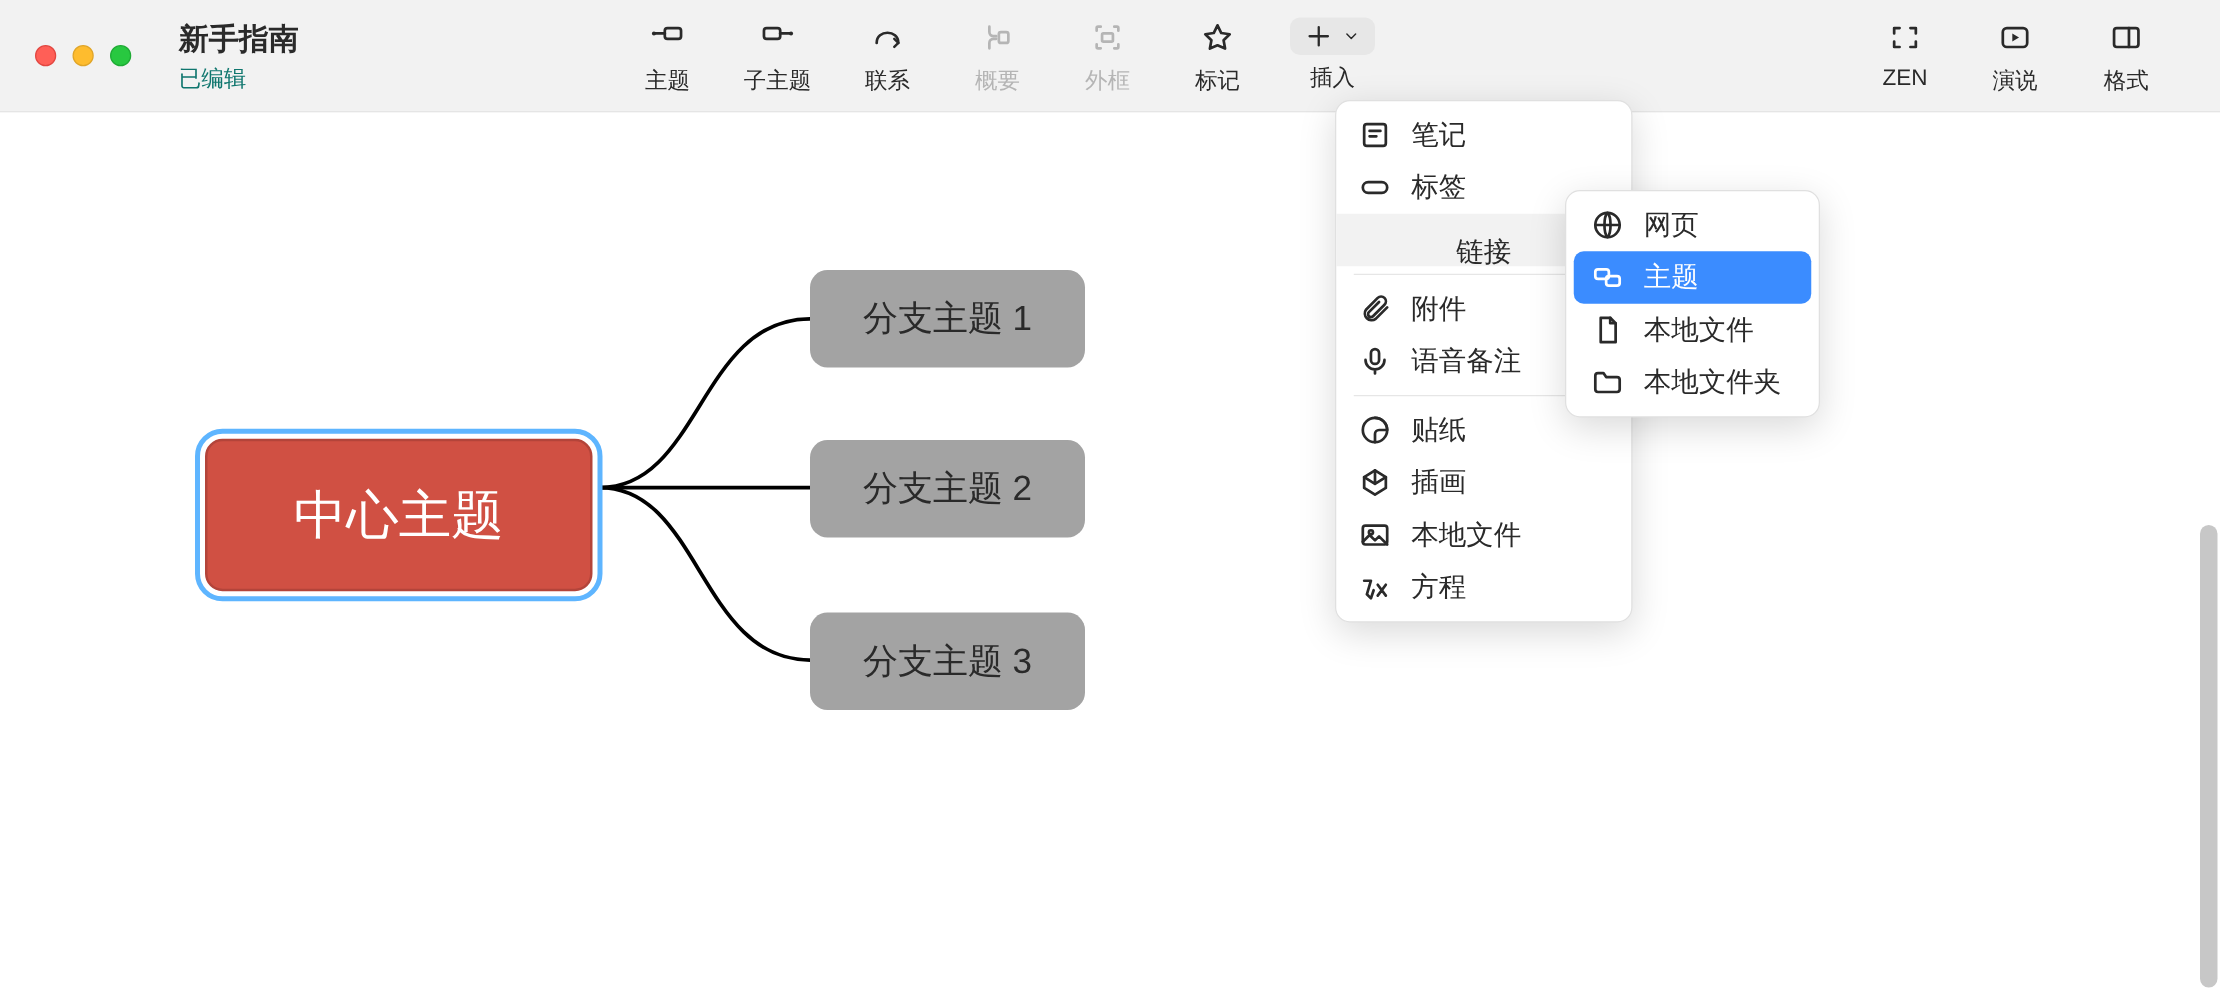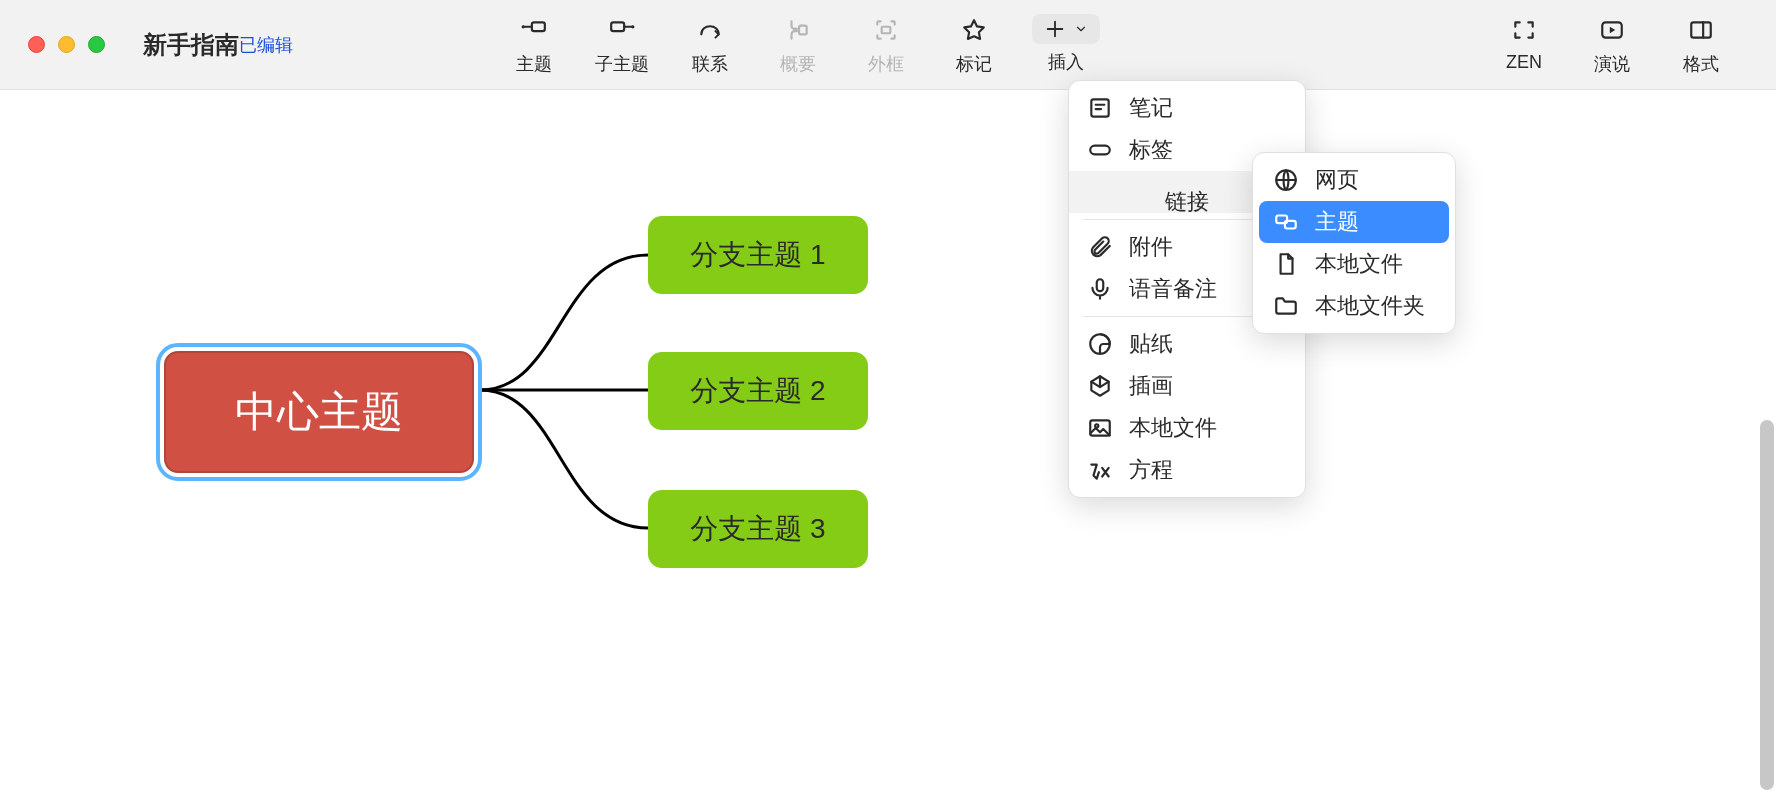--- a/index.html
+++ b/index.html
@@ -3,35 +3,35 @@
 <meta charset="utf-8">
 <style>
   * { box-sizing: border-box; margin: 0; padding: 0; }
   html, body { width: 1776px; height: 800px; font-family: -apple-system, "Helvetica Neue", Arial, sans-serif; background: #fff; overflow: hidden; }
   .titlebar { height: 90px; background: #f2f2f2; border-bottom: 1px solid #e1e1e1; display: flex; align-items: center; position: relative; }
   .traffic-lights { display: flex; gap: 13px; margin-left: 28px; }
   .traffic-lights .dot { width: 17px; height: 17px; border-radius: 50%; }
   .traffic-lights .red { background: #ff5f57; border: 1px solid #e24640; }
   .traffic-lights .yellow { background: #febc2e; border: 1px solid #e0a528; }
   .traffic-lights .green { background: #28c840; border: 1px solid #1eab34; }
-  .doc-title-block { margin-left: 38px; display: flex; flex-direction: row; }
+  .doc-title-block { margin-left: 38px; display: flex; flex-direction: column; }
   .doc-title { font-size: 24px; font-weight: 600; color: #2a2a2a; }
-  .doc-subtitle { font-size: 18px; color: #1d4ed8; margin-top: 4px; }
+  .doc-subtitle { font-size: 18px; color: #0f766e; margin-top: 4px; }
   .toolbar { position: absolute; left: 490px; display: flex; gap: 0; align-items: flex-start; }
   .toolbar-right { position: absolute; right: 30px; display: flex; gap: 0; }
   .tool-item { width: 88px; display: flex; flex-direction: column; align-items: center; gap: 6px; color: #2a2a2a; cursor: pointer; }
   .tool-item.disabled { color: #b5b5b5; cursor: default; }
   .tool-item .icon { width: 32px; height: 32px; display: flex; align-items: center; justify-content: center; }
   .tool-item .label { font-size: 18px; }
   .insert-btn .icon-wrap { display: flex; align-items: center; gap: 8px; background: #e7e7e7; border-radius: 8px; padding: 4px 12px; }
   .canvas { position: absolute; left: 0; top: 90px; right: 0; bottom: 0; background: #fff; }
   .scrollbar-v { position: absolute; right: 0; top: 90px; width: 18px; bottom: 0; }
   .scrollbar-v .thumb { position: absolute; right: 2px; top: 330px; width: 14px; height: 370px; background: #c7c7c7; border-radius: 7px; }
   .node-central { position: absolute; left: 164px; top: 240px; width: 310px; height: 122px; background: #d05043; border: 2px solid #b3443a; border-radius: 14px; outline: 4px solid #5eb5ff; outline-offset: 4px; display: flex; align-items: center; justify-content: center; color: #fff; font-size: 42px; font-weight: 500; cursor: pointer; margin-top: 21px; }
-  .node-branch { position: absolute; width: 220px; height: 78px; background: #84cc16; border-radius: 14px; display: flex; align-items: center; justify-content: center; font-size: 28px; font-weight: 500; color: #2a2a2a; cursor: pointer; }
+  .node-branch { position: absolute; width: 220px; height: 78px; background: #a3a3a3; border-radius: 14px; display: flex; align-items: center; justify-content: center; font-size: 28px; font-weight: 500; color: #2a2a2a; cursor: pointer; }
   .node-b1 { left: 648px; top: 126px; }
   .node-b2 { left: 648px; top: 262px; }
   .node-b3 { left: 648px; top: 400px; }
   svg.edges { position: absolute; left: 0; top: 0; pointer-events: none; }
 
   .dropdown { position: absolute; left: 1020px; top: 80px; width: 238px; background: #fff; border: 1px solid #e0e0e0; border-radius: 12px; box-shadow: 0 8px 30px rgba(0,0,0,.15); padding: 6px 0; z-index: 10; margin-left: 48px; }
   .dropdown .item { height: 42px; display: flex; align-items: center; gap: 16px; padding: 0 18px; font-size: 22px; color: #2a2a2a; cursor: pointer; position: relative; }
   .dropdown .item.hover { background: #f2f2f2; flex-direction: column; }
   .dropdown .item .chev { position: absolute; right: 14px; }
   .dropdown hr { border: none; border-top: 1px solid #e6e6e6; margin: 6px 14px; }

